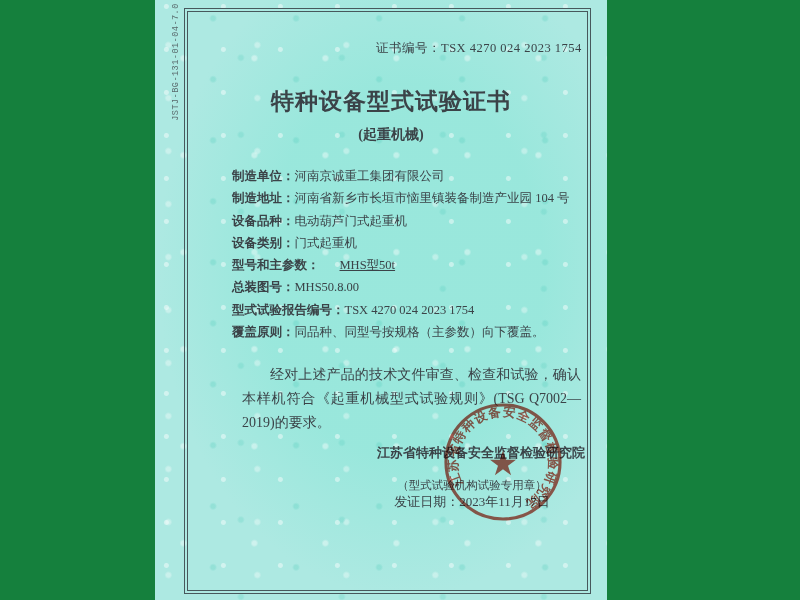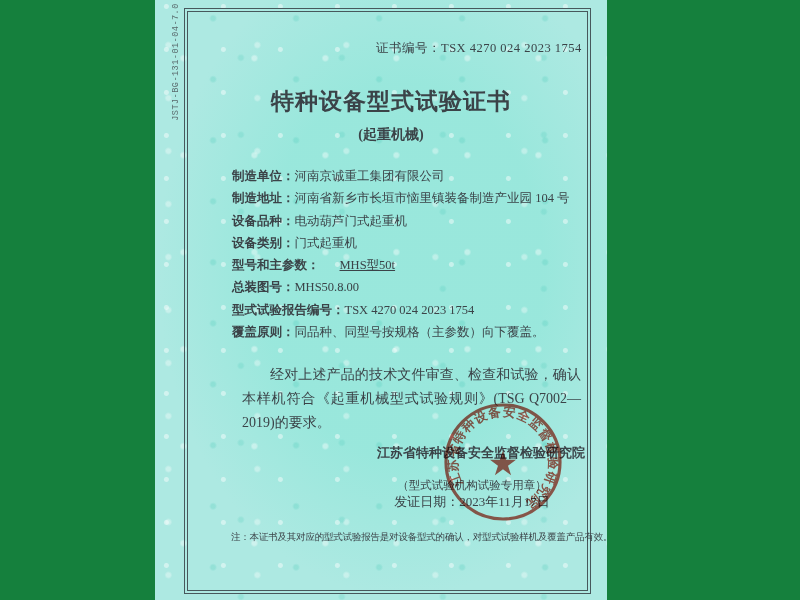--- a/index.html
+++ b/index.html
@@ -108,16 +108,15 @@
 
     <svg class="seal" viewBox="0 0 124 124" xmlns="http://www.w3.org/2000/svg">
       <circle cx="62" cy="62" r="57" fill="none" stroke="#c0392b" stroke-width="3.2"></circle>
       <path id="sealArc" d="M 62 108 A 46 46 0 1 1 62.05 108" fill="none"></path>
       <text font-size="12.5" fill="#c0392b" style="font-weight:bold;letter-spacing:1px;">
         <textPath href="#sealArc" startOffset="17%">江苏省特种设备安全监督检验研究院</textPath>
       </text>
       <text x="62" y="75" text-anchor="middle" font-size="34" fill="#c0392b">★</text>
     </svg>
 
-    <div class="footnote">注：本证书及其对应的型式试验报告是对设备型式的确认，对型式试验样机及覆盖产品有效。</div>
 
   </div>
 </div>
 
 </body></html>

